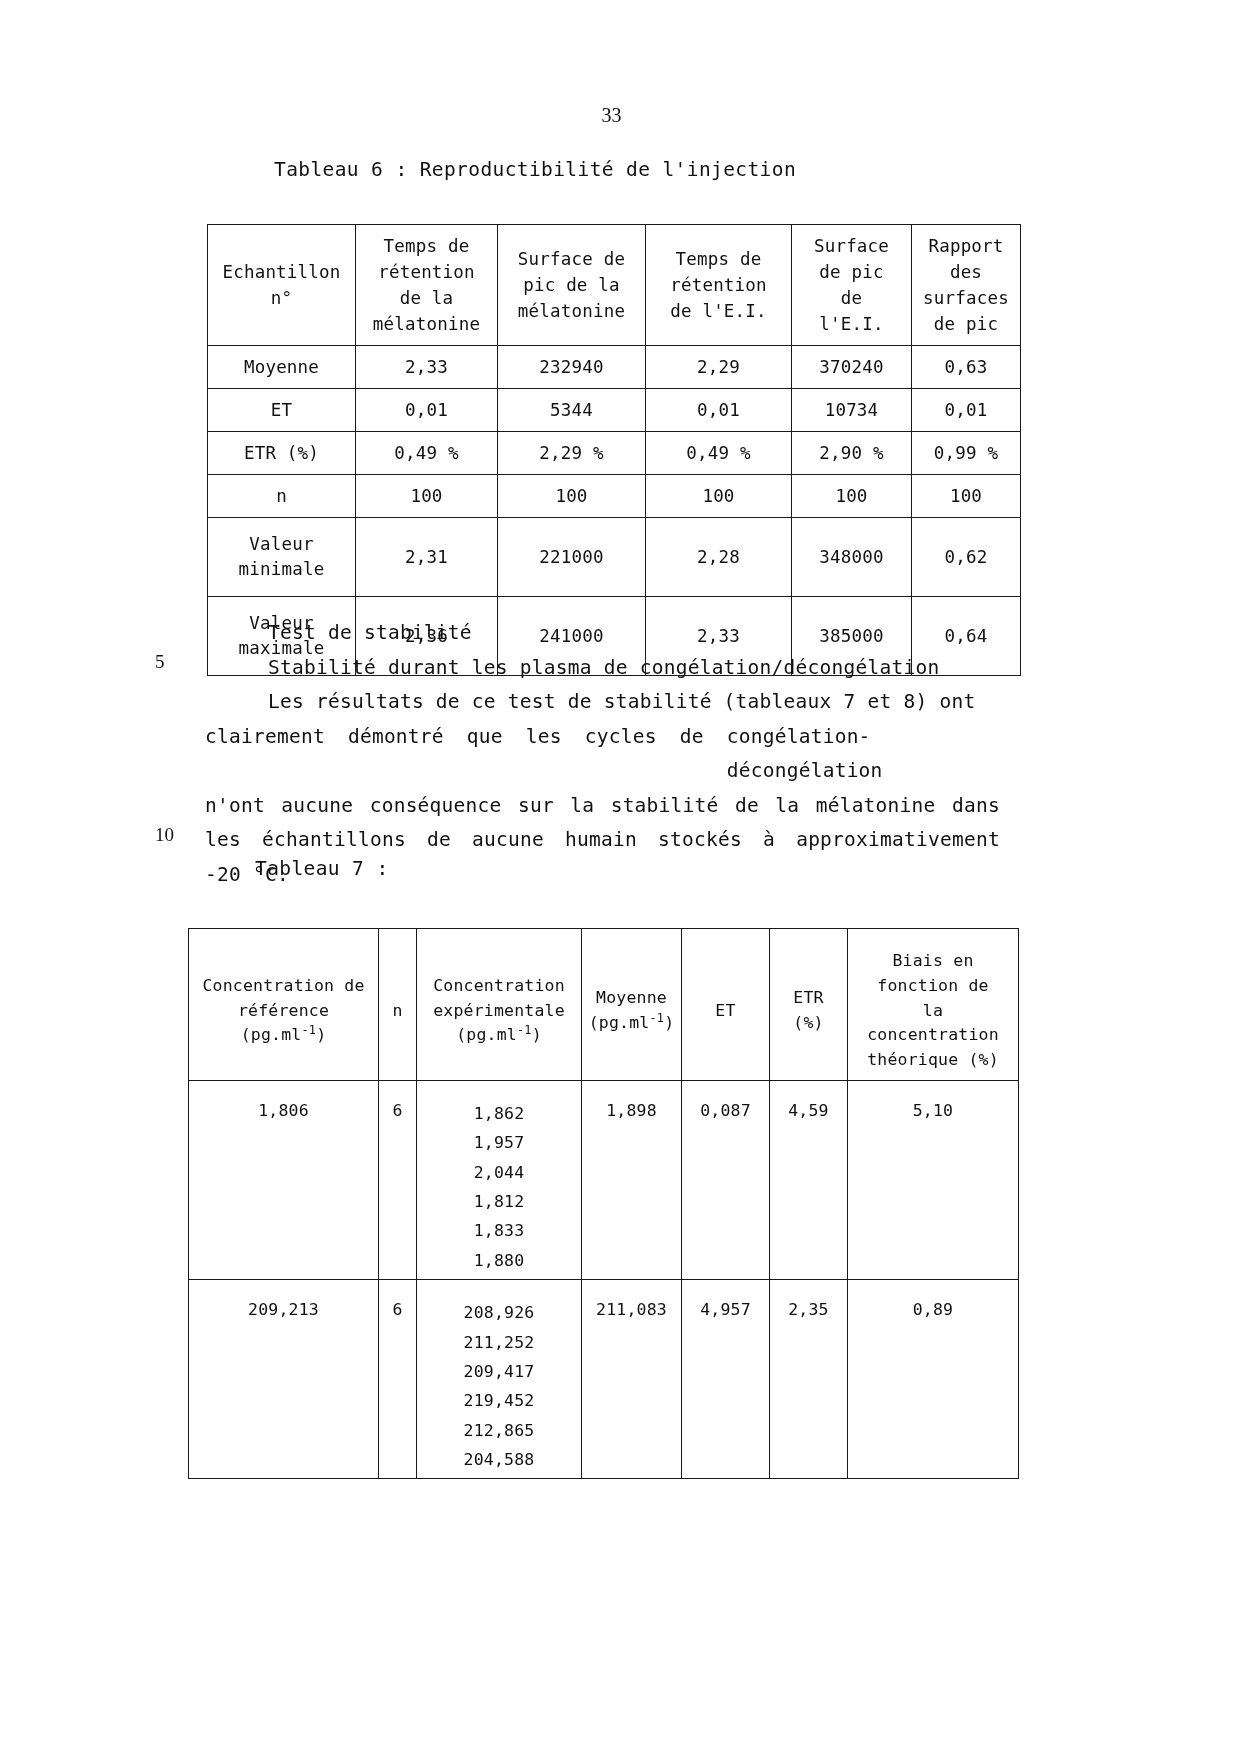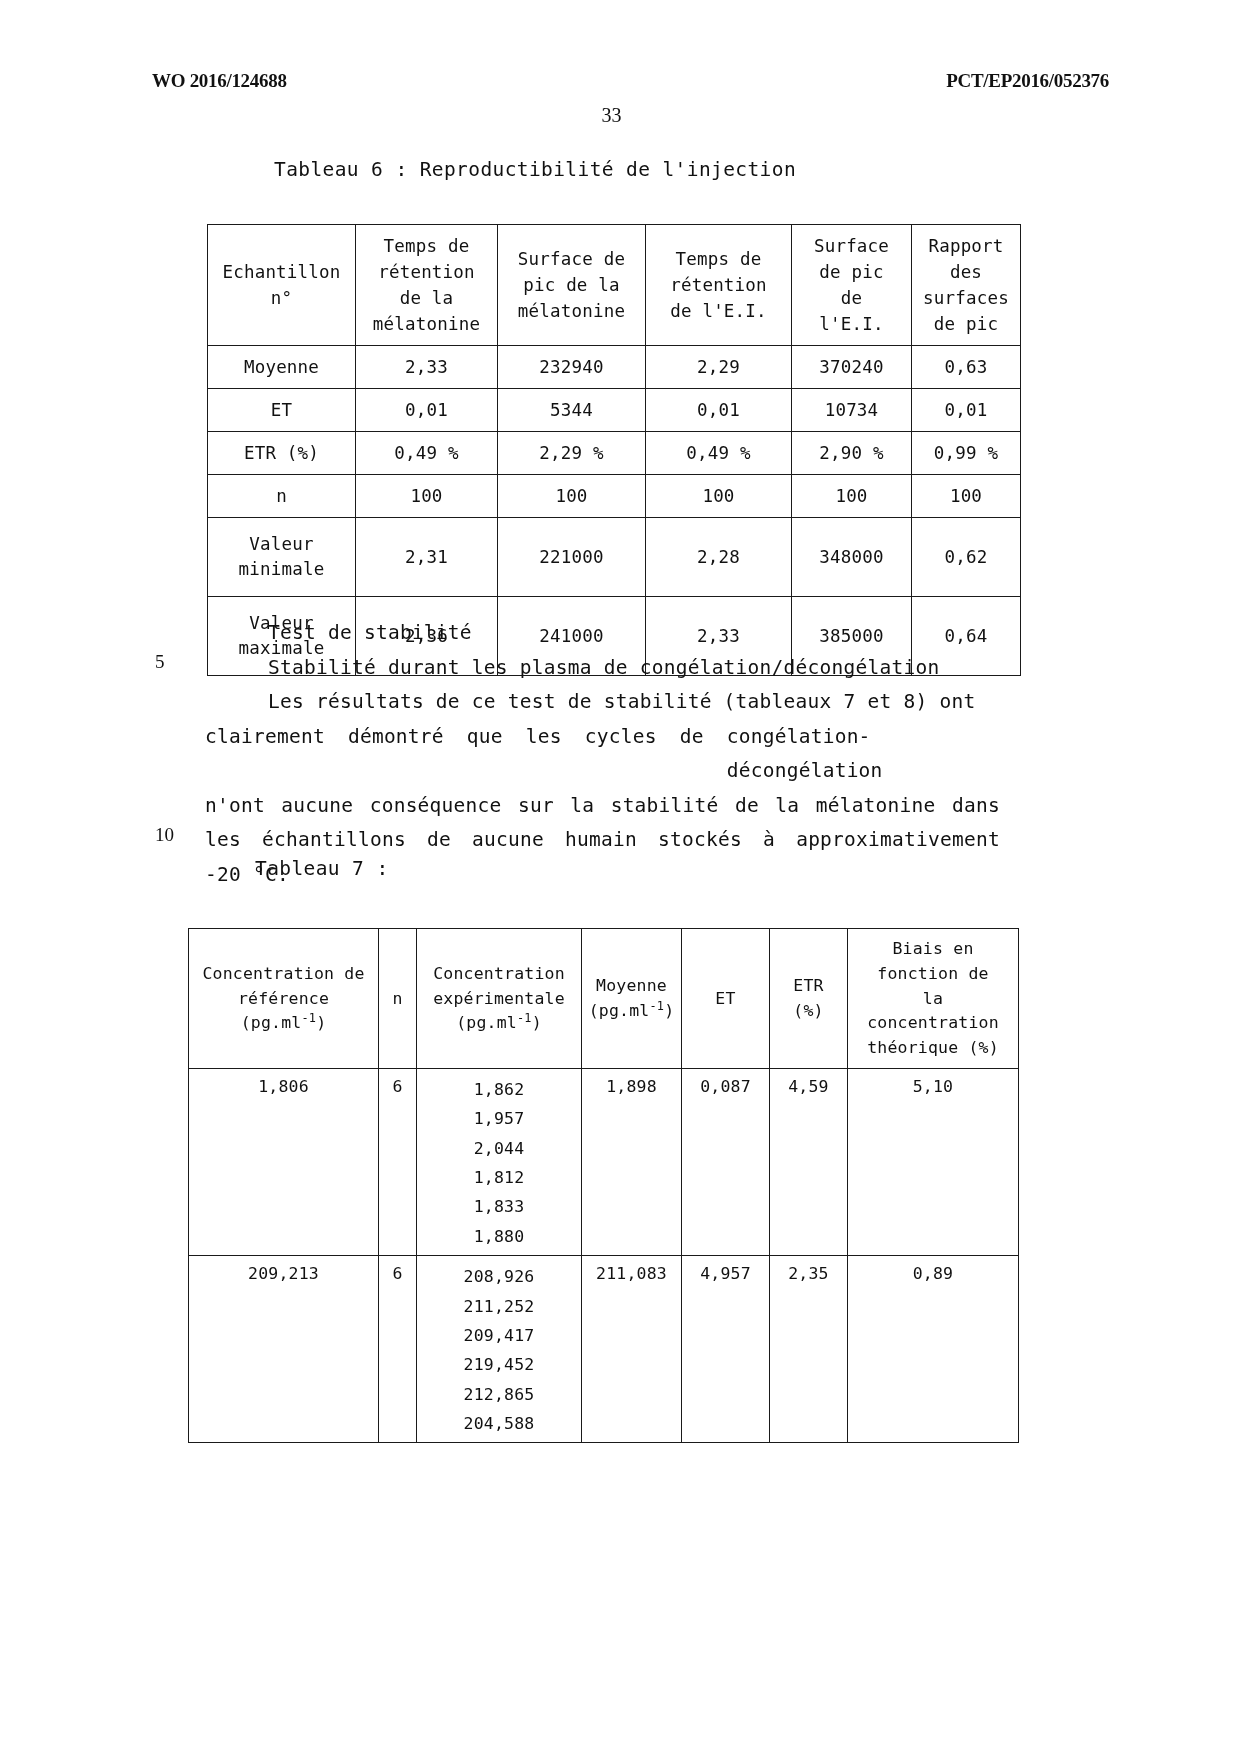--- a/index.html
+++ b/index.html
@@ -85,21 +85,21 @@
   #tableau6 tr.head td { height: 110px; }
 
   
   #tableau7 {
     top: 928px;
     left: 188px;
     width: 830px;
     font-size: 16.5px;
   }
   #tableau7 td.hdr { height: 128px; }
-  #tableau7 td { vertical-align: top; padding-top: 6px; }
+  #tableau7 td { vertical-align: top; padding-top: 18px; }
   #tableau7 td.hdr { vertical-align: middle; }
   #tableau7 .stack { line-height: 1.78; }
 
   
   .bodytext {
     position: absolute;
     left: 205px;
     width: 795px;
     font-size: 19.5px;
     line-height: 34.5px;
@@ -115,24 +115,20 @@
     font-size: 19px;
   }
 
   sup { font-size: 0.72em; vertical-align: super; line-height: 0; }
 </style>
 </head>
 <body>
 
 <div class="page">
 
-  <div class="runhead">
-    <span>WO 2016/124688</span>
-    <span>PCT/EP2016/052376</span>
-  </div>
   <div class="folio">33</div>
 
   <div class="caption" style="top:158px; left:274px;">Tableau 6 : Reproductibilité de l'injection</div>
 
   <table class="doc" id="tableau6">
     <colgroup>
       <col style="width:148px">
         <col style="width:142px">
         <col style="width:148px">
       <col style="width:146px">

